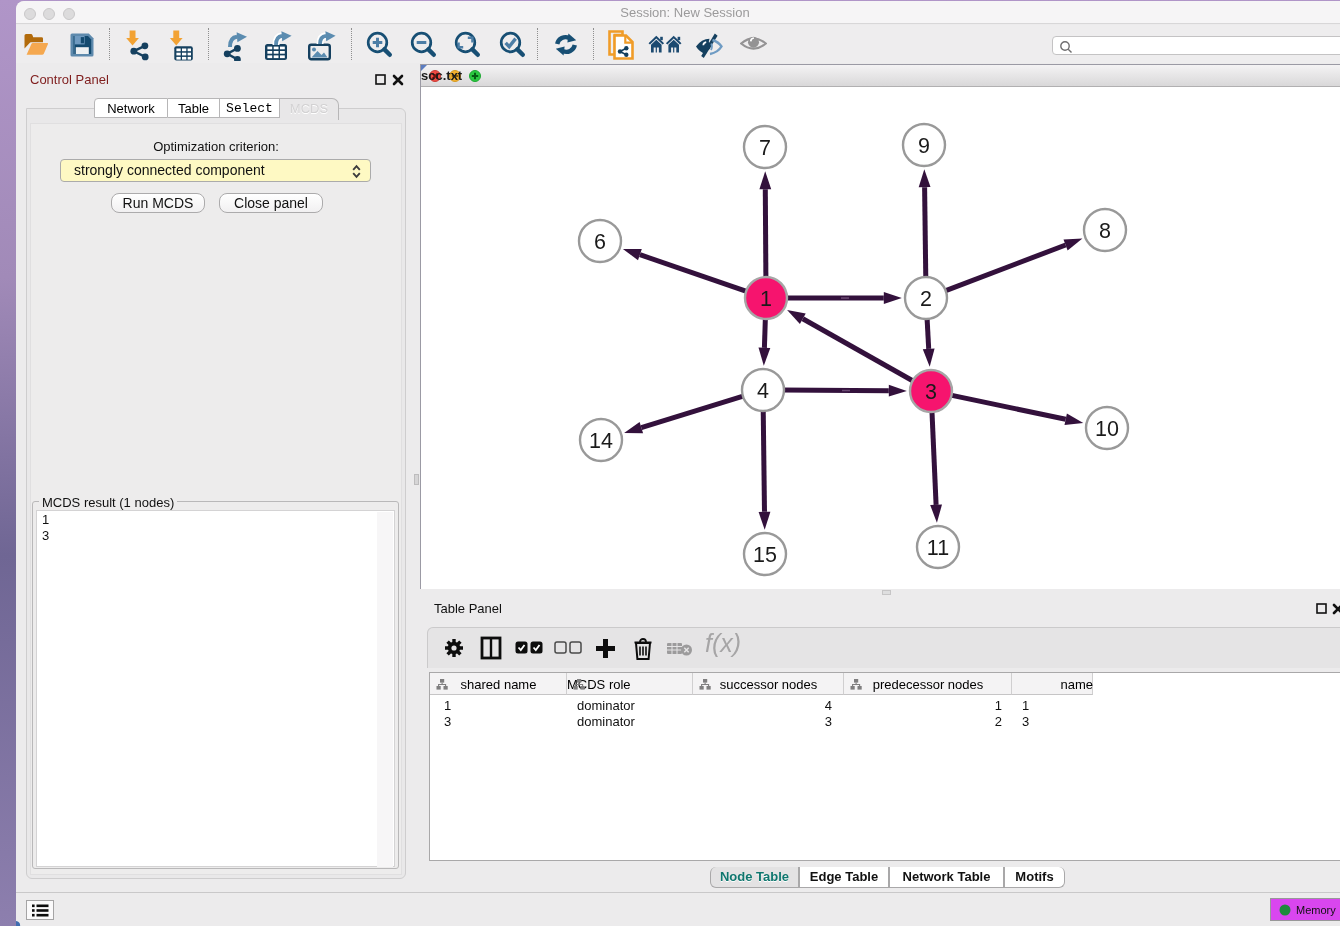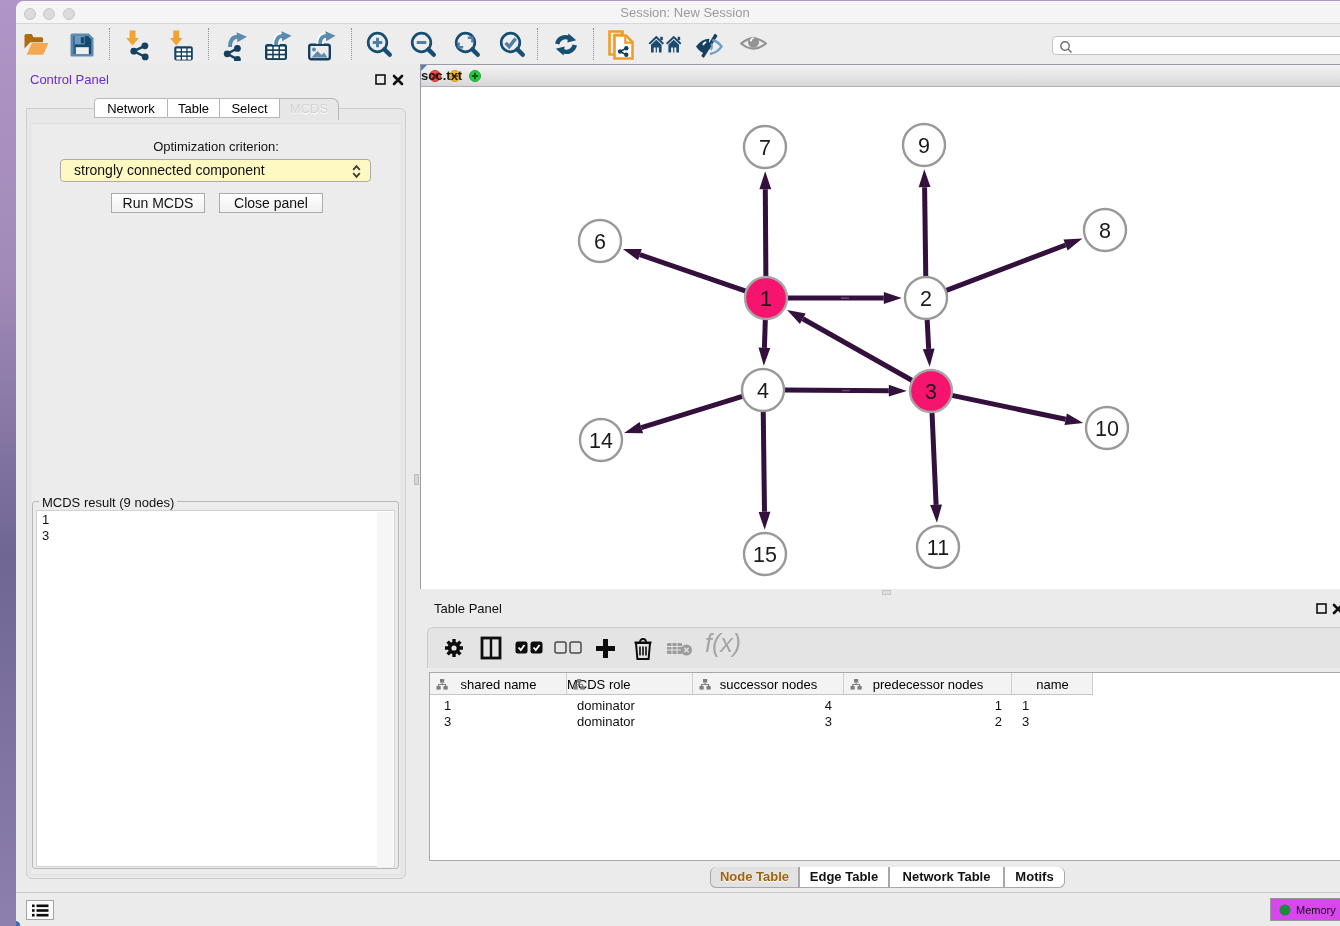--- a/index.html
+++ b/index.html
@@ -10,27 +10,27 @@
   
   #titlebar { position:absolute; left:0; top:0; width:100%; height:23px; background:#f6f5f6; border-bottom:1px solid #d8d7d8; border-radius:8px 8px 0 0; }
   .tl { position:absolute; top:7px; width:12px; height:12px; border-radius:50%; background:#dcdbdc; border:1px solid #c8c7c8; }
   #wtitle { position:absolute; top:4px; left:0; width:100%; text-align:center; font-size:13px; color:#9b9a9b; }
   
   #toolbar { position:absolute; left:0; top:24px; width:100%; height:38px; background:#eeedee; }
   .tsep { position:absolute; top:3px; height:32px; width:0; border-left:1px dotted #8f8f8f; }
   .ticon { position:absolute; top:5px; }
   #searchbox { position:absolute; left:1036px; top:11px; width:293px; height:19px; background:#fff; border:1px solid #c4c3c4; border-radius:4px; }
   
-  #cp-title { position:absolute; left:14px; top:71px; font-size:13px; color:#6d28d9; }
+  #cp-title { position:absolute; left:14px; top:71px; font-size:13px; color:#7f1d1d; }
   .tab { position:absolute; top:97px; height:20px; background:#fff; border:1px solid #b7b6b7; font-size:13px; text-align:center; color:#000; line-height:19px; }
   #cp-body { position:absolute; left:10px; top:107px; width:380px; height:771px; background:#e9e8e9; border:1px solid #cecdce; border-radius:0 6px 6px 6px; }
   #cp-inner { position:absolute; left:14px; top:122px; width:372px; height:752px; background:#edecec; border:1px solid #e0dfe0; }
   #optlabel { position:absolute; left:14px; top:138px; width:372px; text-align:center; font-size:13px; color:#111; }
   #spinner { position:absolute; left:44px; top:158px; width:311px; height:23px; background:#fef9c3; border:1px solid #ababab; border-radius:4px; font-size:14px; color:#111; line-height:21px; padding-left:13px; }
-  .btn { position:absolute; top:192px; height:20px; background:linear-gradient(#ffffff,#f1f0f1); border:1px solid #acabac; border-radius:0; font-size:14px; color:#111; text-align:center; line-height:18px; }
+  .btn { position:absolute; top:192px; height:20px; background:linear-gradient(#ffffff,#f1f0f1); border:1px solid #acabac; border-radius:8px; font-size:14px; color:#111; text-align:center; line-height:18px; }
   #fieldset { position:absolute; left:16px; top:500px; width:367px; height:368px; border:1px solid #b9b8b9; border-radius:3px; }
   #fieldlegend { position:absolute; left:6px; top:-7px; background:#edecec; padding:0 3px; font-size:13px; color:#111; }
   #fieldwhite { position:absolute; left:3px; top:8px; width:359px; height:357px; background:#fff; border:1px solid #d4d3d4; font-size:13px; color:#111; }
   #fw-scroll { position:absolute; right:1px; top:1px; width:16px; height:355px; background:#f7f6f7; }
   
   #netwin { position:absolute; left:404px; top:63px; width:934px; height:525px; background:#fff; border:1px solid #9b9aa4; }
   #nettitle { position:absolute; left:0; top:0; width:100%; height:22px; background:linear-gradient(#f4f3f4,#d9d8d9); border-bottom:1px solid #b1b0b1; }
   .nl { position:absolute; top:5px; width:12px; height:12px; border-radius:50%; }
   #netname { position:absolute; top:3px; left:0; width:100%; font-size:13px; font-weight:bold; color:#1a1a1a; }
   
@@ -208,34 +208,34 @@
   <svg class="abs" style="left:359px;top:73px" width="11" height="11" viewBox="0 0 11 11">
       <rect x="1" y="1" width="9" height="9" fill="none" stroke="#111" stroke-width="1.6"></rect>
     </svg>
   <svg class="abs" style="left:376px;top:72.5px" width="12" height="12" viewBox="0 0 12 12">
       <path d="M2,2 L10,10 M10,2 L2,10" stroke="#111" stroke-width="2.6" stroke-linecap="round"></path>
     </svg>
   <div id="cp-body"></div>
   <div id="cp-inner"></div>
   <div class="tab" style="left:78px;width:74px;border-radius:4px 0 0 0;">Network</div>
   <div class="tab" style="left:152px;width:52px;border-left:none;">Table</div>
-  <div class="tab" style="left:204px;width:60px;border-left:none;">Select</div>
+  <div class="tab" style="left:204px;width:60px;border-left:none;font-family:Liberation Mono, monospace;">Select</div>
   <div class="tab" style="left:264px;width:59px;height:22px;border-left:none;border-bottom:none;border-radius:0 7px 0 0;background:#e8e7e8;color:#d2d1d2;text-shadow:0 1px 0 #ffffff;border-color:#b7b6b7;">MCDS</div>
 
     <div id="optlabel">Optimization criterion:</div>
     <div id="spinner">strongly connected component
       <svg style="position:absolute;right:8px;top:3.5px" width="11" height="15" viewBox="0 0 11 15">
         <path d="M2.2,5.8 L5.5,2.2 L8.8,5.8" fill="none" stroke="#3d3d3d" stroke-width="1.9"></path>
         <path d="M2.2,9.2 L5.5,12.8 L8.8,9.2" fill="none" stroke="#3d3d3d" stroke-width="1.9"></path>
       </svg>
     </div>
     <div class="btn" style="left:95px;width:94px;">Run MCDS</div>
     <div class="btn" style="left:203px;width:104px;">Close panel</div>
     <div id="fieldset">
-      <div id="fieldlegend">MCDS result (9 nodes)</div>
+      <div id="fieldlegend">MCDS result (1 nodes)</div>
       <div id="fieldwhite">
         <div style="position:absolute;left:5px;top:1px;line-height:16px;">1<br>3</div>
         <div id="fw-scroll"></div>
       </div>
     </div>
   <div id="netwin">
     <div id="nettitle">
       <div class="nl" style="left:8px;background:#ef4b44;border:1px solid #c93a34;">
           <svg width="10" height="10" viewBox="0 0 10 10" style="position:absolute;left:0px;top:0px">
             <path d="M2.4,2.4 L7.6,7.6 M7.6,2.4 L2.4,7.6" stroke="#7c100c" stroke-width="1.7"></path>
@@ -372,21 +372,21 @@
   <div id="tp-table">
     <div class="th" style="left:0;width:137px;"></div>
     <div class="th" style="left:137px;width:126px;"></div>
     <div class="th" style="left:263px;width:151px;"></div>
     <div class="th" style="left:414px;width:168px;"></div>
     <div class="th" style="left:582px;width:81px;"></div>
     <div class="abs" style="left:0;top:4px;width:137px;text-align:center;font-size:13px;">shared name</div>
     <div class="abs" style="left:137px;top:4px;width:126px;text-align:left;font-size:13px;">MCDS role</div>
     <div class="abs" style="left:263px;top:4px;width:151px;text-align:center;font-size:13px;">successor nodes</div>
     <div class="abs" style="left:414px;top:4px;width:168px;text-align:center;font-size:13px;">predecessor nodes</div>
-    <div class="abs" style="left:582px;top:4px;width:81px;text-align:center;font-size:13px;">name</div>
+    <div class="abs" style="left:582px;top:4px;width:81px;text-align:right;font-size:13px;">name</div>
     <svg class="abs treeic" style="left:6px;top:6px" width="12" height="11" viewBox="0 0 12 11">
         <g fill="#7f7e7f">
           <rect x="4" y="0" width="4.2" height="3.6"></rect>
           <rect x="0.5" y="7" width="4.2" height="3.6"></rect>
           <rect x="7.5" y="7" width="4.2" height="3.6"></rect>
         </g>
         <path d="M6.1,3.6 v1.9 M2.6,7 v-1.5 h7 V7" fill="none" stroke="#7f7e7f" stroke-width="1.1"></path>
       </svg>
     <svg class="abs treeic" style="left:143px;top:6px" width="12" height="11" viewBox="0 0 12 11">
         <g fill="#7f7e7f">
@@ -416,21 +416,21 @@
     <div class="td" style="left:14px;top:41px;">3</div>
     <div class="td" style="left:147px;top:25px;">dominator</div>
     <div class="td" style="left:147px;top:41px;">dominator</div>
     <div class="td" style="left:263px;top:25px;width:139px;text-align:right;">4</div>
     <div class="td" style="left:263px;top:41px;width:139px;text-align:right;">3</div>
     <div class="td" style="left:414px;top:25px;width:158px;text-align:right;">1</div>
     <div class="td" style="left:414px;top:41px;width:158px;text-align:right;">2</div>
     <div class="td" style="left:592px;top:25px;">1</div>
     <div class="td" style="left:592px;top:41px;">3</div>
   </div>
-  <div class="btab" style="left:694px;width:89px;border-radius:6px 0 0 6px;background:#e3e2e3;color:#a16207;text-shadow:0 1px 0 #ffffff;">Node Table</div>
+  <div class="btab" style="left:694px;width:89px;border-radius:6px 0 0 6px;background:#e3e2e3;color:#0f766e;text-shadow:0 1px 0 #ffffff;">Node Table</div>
   <div class="btab" style="left:783px;width:90px;">Edge Table</div>
   <div class="btab" style="left:873px;width:115px;">Network Table</div>
   <div class="btab" style="left:988px;width:61px;border-radius:0 6px 6px 0;">Motifs</div>
   <div id="statusbar"></div>
   <div id="listbtn">
     <svg style="position:absolute;left:5px;top:3px" width="17" height="13" viewBox="0 0 17 13">
       <g fill="#0d0d0d">
           <rect x="0" y="0.5" width="2.6" height="2.6"></rect>
           <rect x="0" y="5.2" width="2.6" height="2.6"></rect>
           <rect x="0" y="9.9" width="2.6" height="2.6"></rect>

